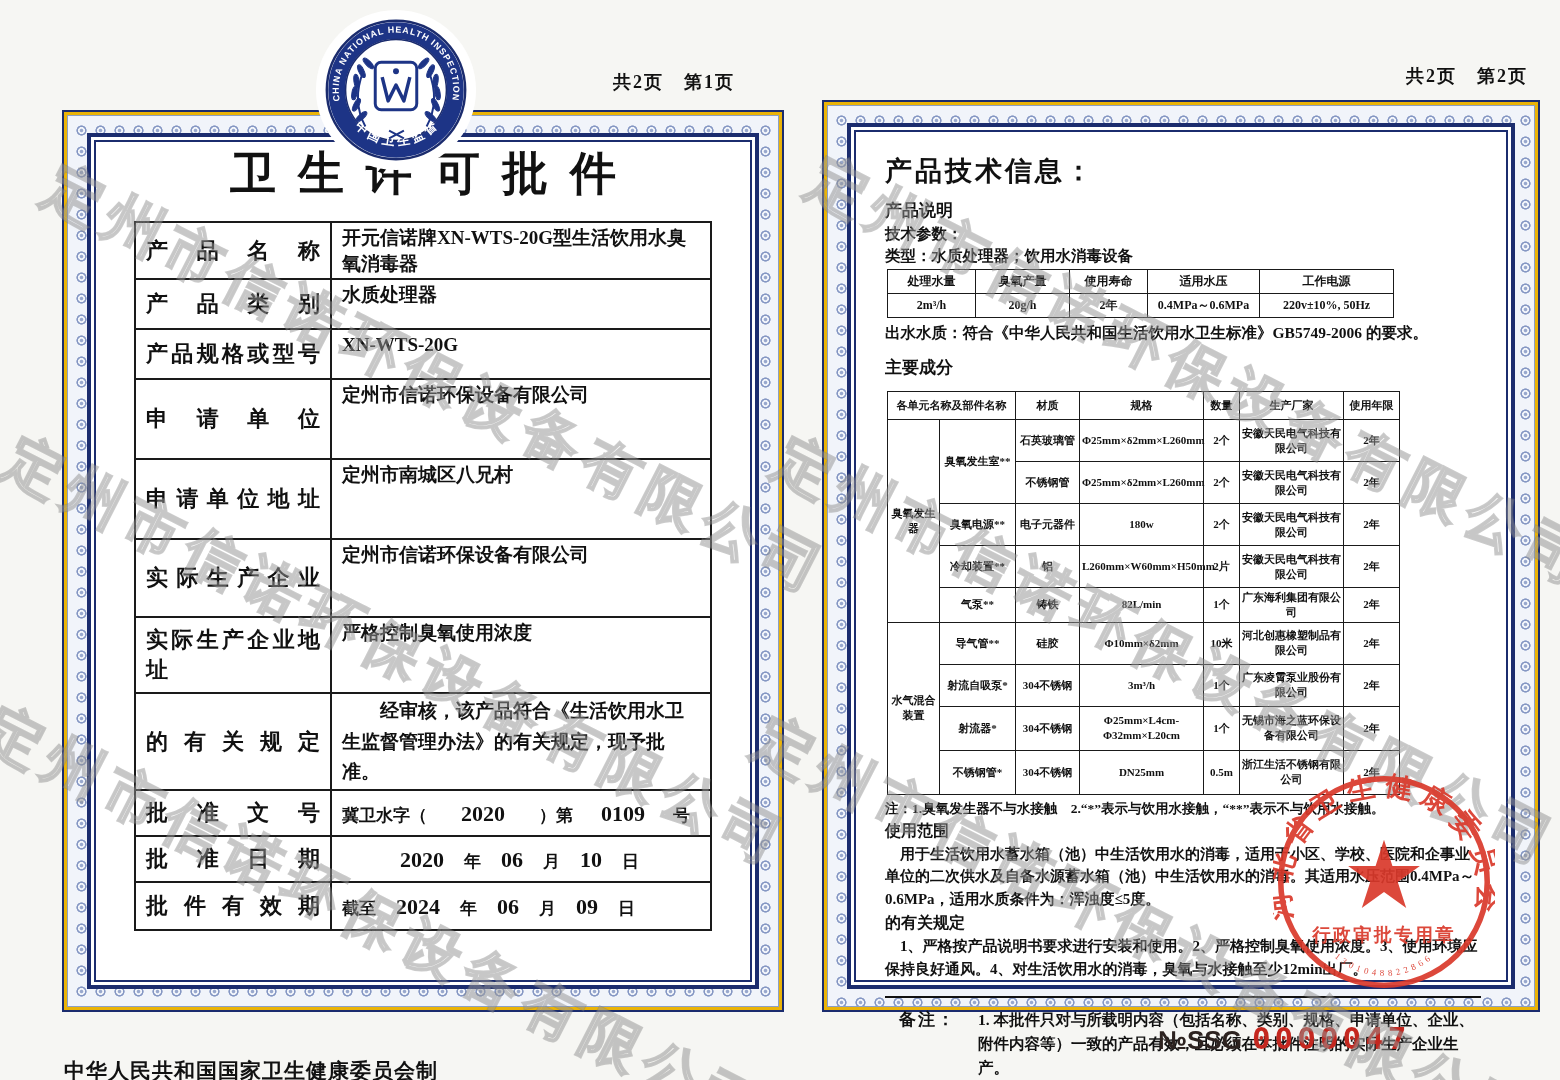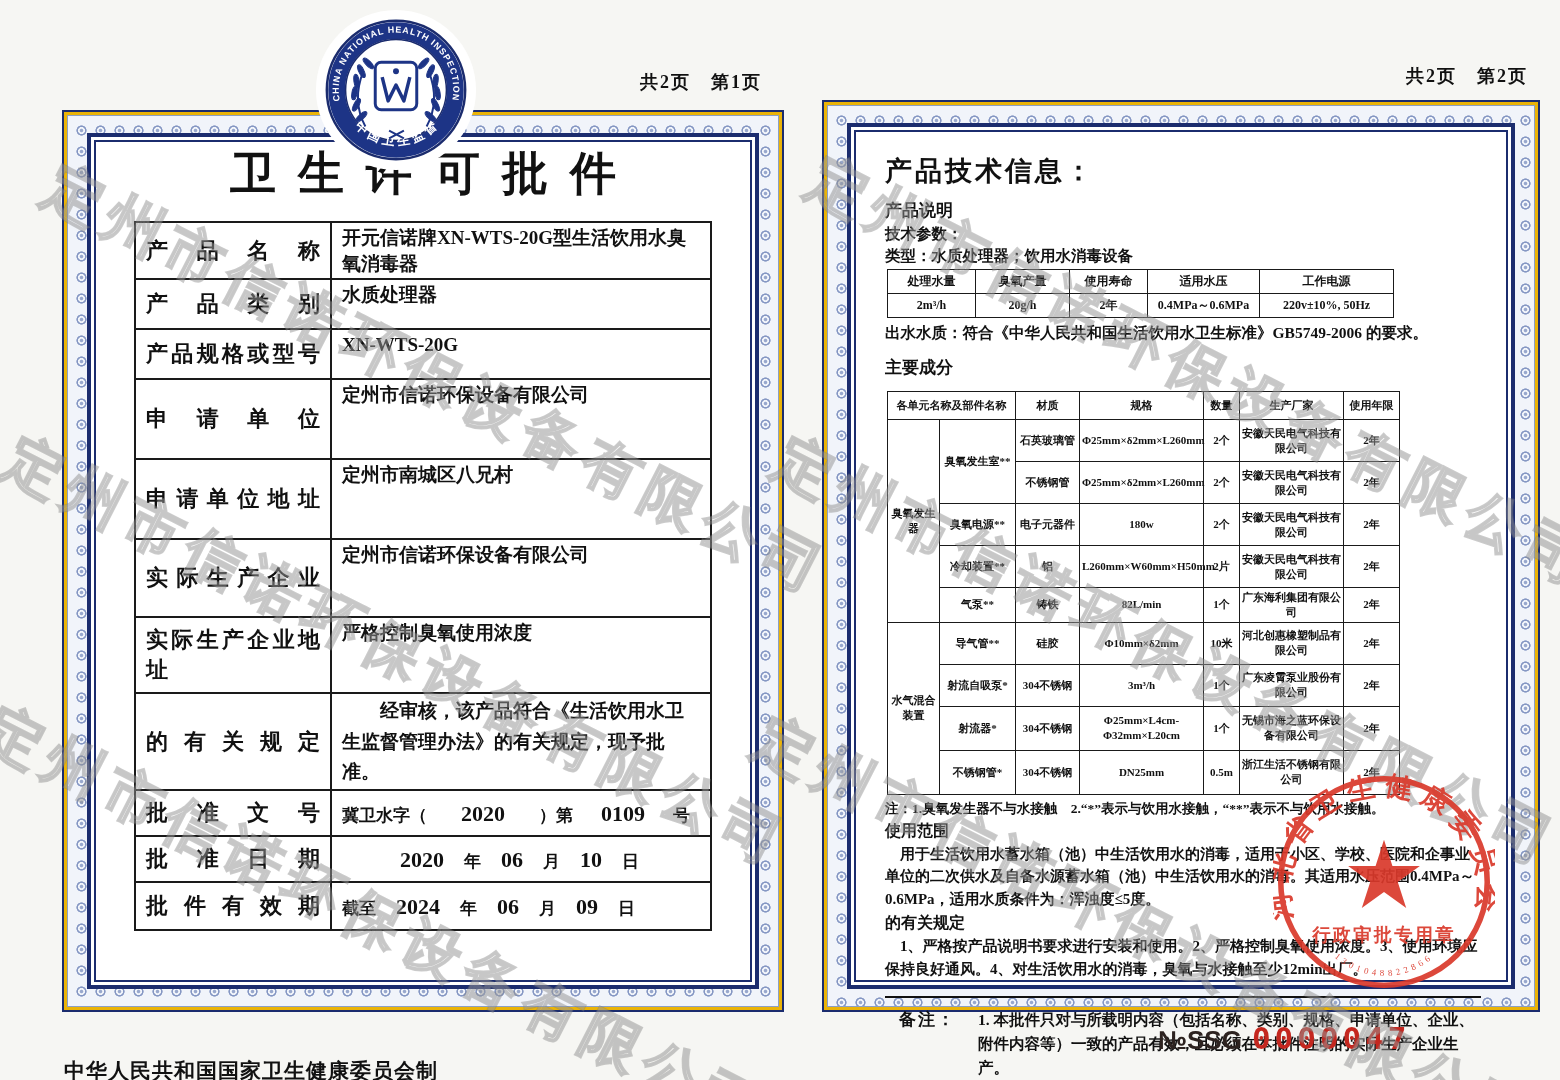--- a/index.html
+++ b/index.html
@@ -62,21 +62,21 @@
 </head>
 <body>
 
 <div class="wm" style="left:66px;top:148px;">定州市信诺环保设备有限公司</div>
 <div class="wm" style="left:26px;top:420px;">定州市信诺环保设备有限公司</div>
 <div class="wm" style="left:6px;top:690px;">定州市信诺环保设备有限公司</div>
 <div class="wm" style="left:830px;top:140px;">定州市信诺环保设备有限公司</div>
 <div class="wm" style="left:796px;top:420px;">定州市信诺环保设备有限公司</div>
 <div class="wm" style="left:776px;top:700px;">定州市信诺环保设备有限公司</div>
 
-<div class="pageno" style="left:640px;top:70px;">共2页　第1页</div>
+<div class="pageno" style="left:613px;top:70px;">共2页　第1页</div>
 
 <svg class="emblem" style="left:312px;top:6px;" width="168" height="168" viewBox="0 0 170 170">
   <circle cx="85" cy="85" r="81" fill="#ffffff"></circle>
   <circle cx="85" cy="85" r="70" fill="none" stroke="#1b2c6e" stroke-width="2.5"></circle>
   <circle cx="85" cy="85" r="60" fill="none" stroke="#1d3486" stroke-width="17"></circle>
   <circle cx="85" cy="85" r="51" fill="none" stroke="#1b2c6e" stroke-width="1.5"></circle>
   <defs>
     <path id="embTop" d="M 31,106 A 58,58 0 1 1 139,106"></path>
     <path id="embBot" d="M 40,118 A 56,56 0 0 0 130,118"></path>
   </defs>

